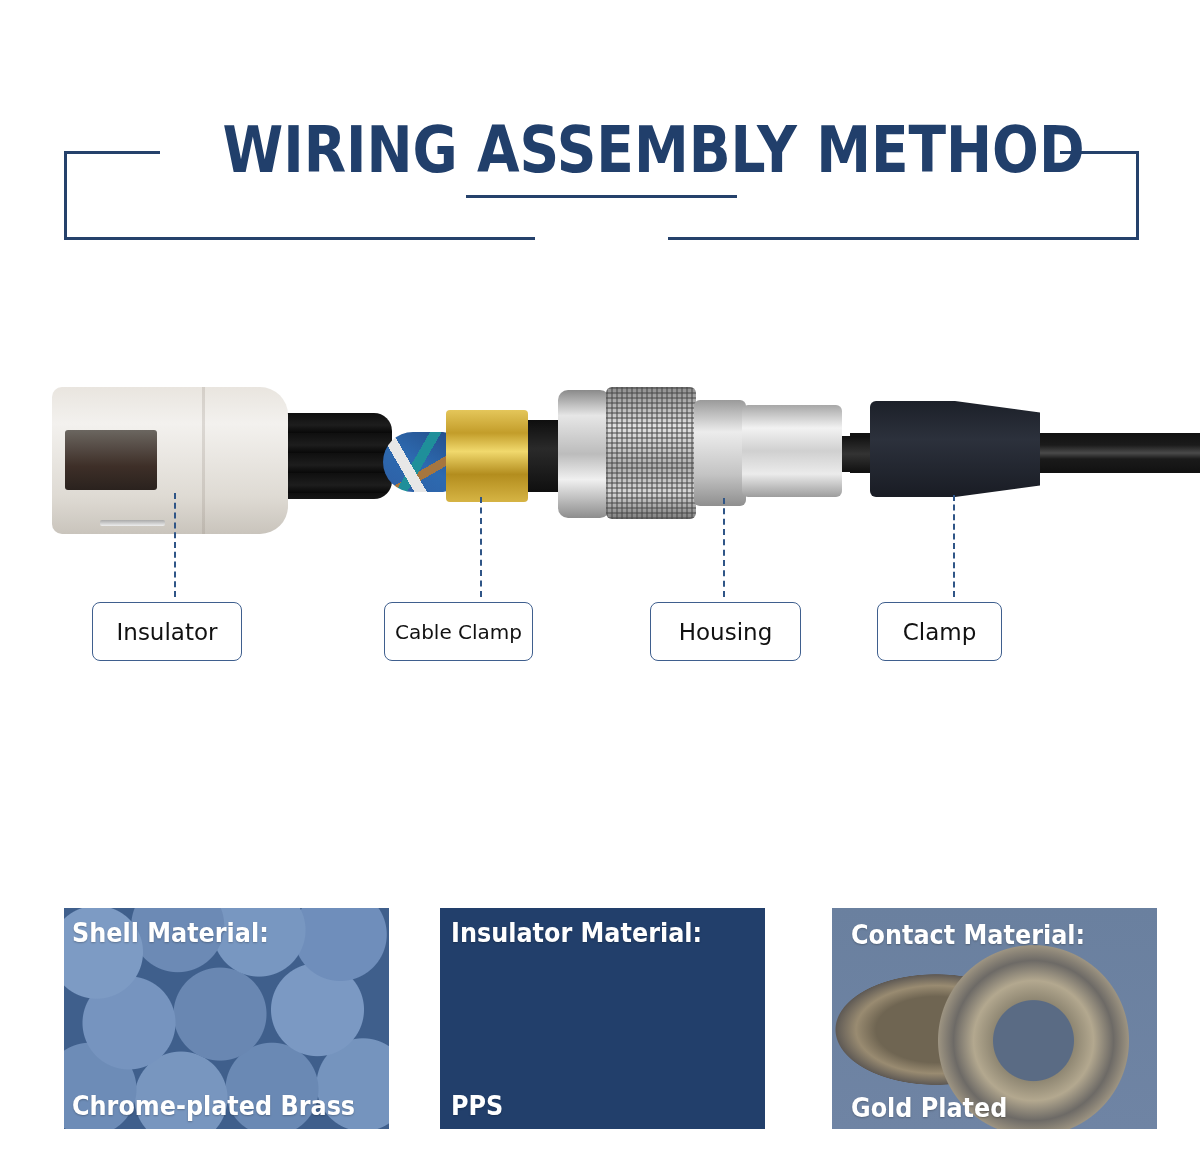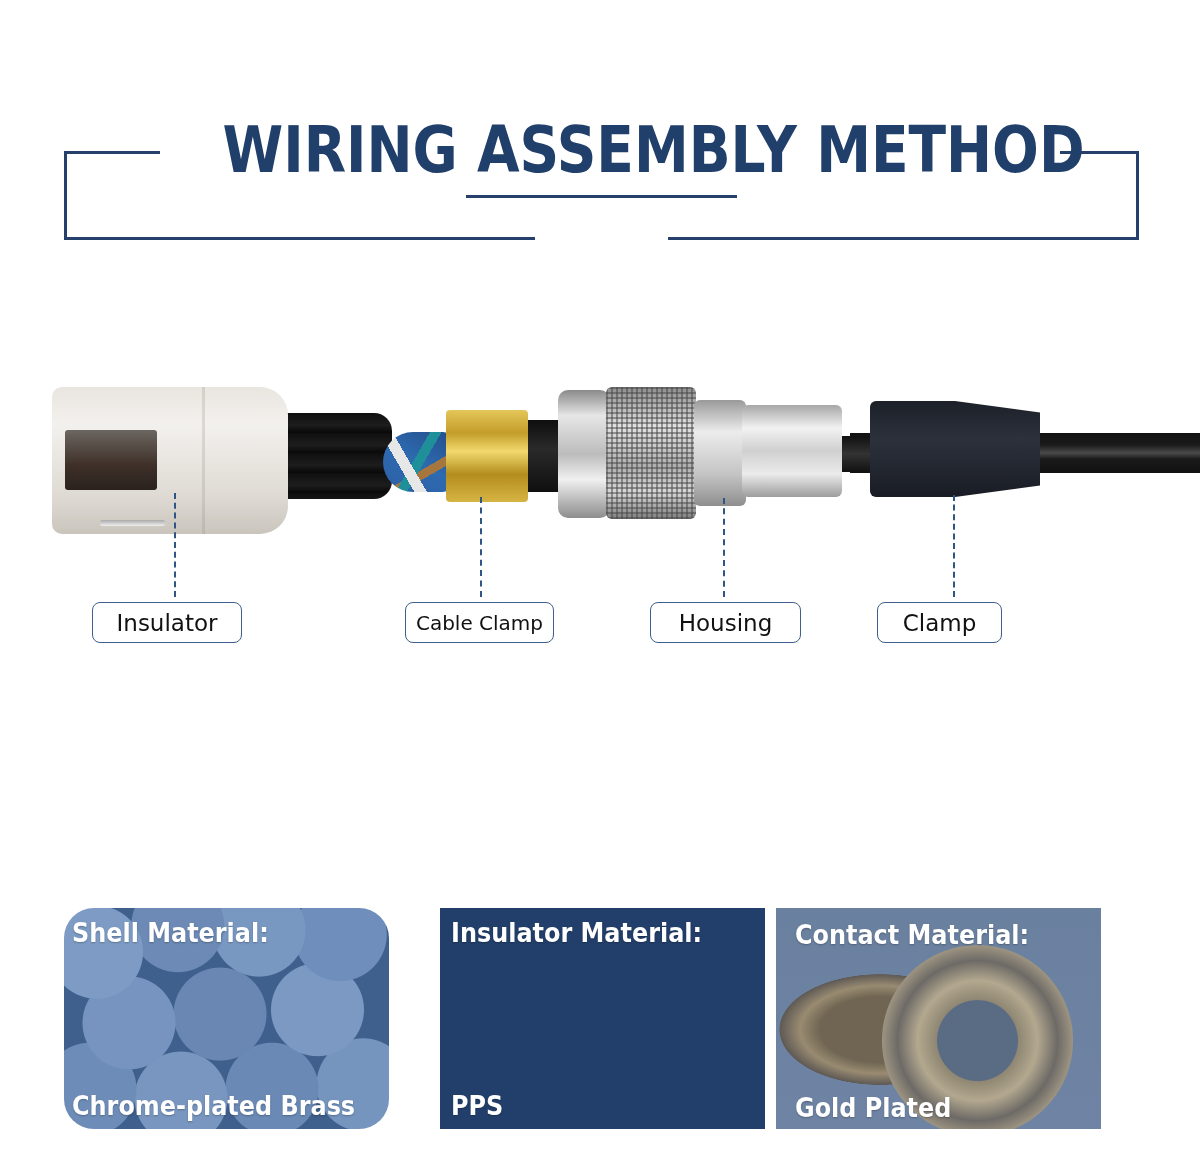--- a/index.html
+++ b/index.html
@@ -96,21 +96,21 @@
     background: linear-gradient(180deg, #1c2029 0%, #2c313c 40%, #191c24 100%);
     clip-path: polygon(0 0, 50% 0, 100% 12%, 100% 88%, 50% 100%, 0 100%);
     border-radius: 6px;
   }
 
   
   .leader {
     position: absolute; width: 0; border-left: 2px dashed #2f5587;
   }
   .label-box {
-    position: absolute; top: 602px; height: 41px;
+    position: absolute; top: 602px; height: 59px;
     border: 1px solid #3f5f8e; border-radius: 8px; background: #fff;
     display: flex; align-items: center; justify-content: center;
     font-family: "DejaVu Sans", sans-serif; color: #111;
     font-size: 23px;
   }
   .label-box.small { font-size: 20px; }
 
   
   .card {
     position: absolute; top: 908px; width: 325px; height: 221px;
@@ -132,25 +132,24 @@
       radial-gradient(circle at 60% 10%, #7897c1 0 46px, transparent 47px),
       radial-gradient(circle at 85% 12%, #6f8ebb 0 46px, transparent 47px),
       radial-gradient(circle at 20% 52%, #7694bf 0 46px, transparent 47px),
       radial-gradient(circle at 48% 48%, #6987b2 0 46px, transparent 47px),
       radial-gradient(circle at 78% 46%, #7b99c3 0 46px, transparent 47px),
       radial-gradient(circle at 8% 82%, #6d8cb7 0 46px, transparent 47px),
       radial-gradient(circle at 36% 86%, #7896bf 0 46px, transparent 47px),
       radial-gradient(circle at 64% 82%, #6a89b4 0 46px, transparent 47px),
       radial-gradient(circle at 92% 80%, #7594be 0 46px, transparent 47px),
       #3f5f8c;
-    border-radius: 30px;
   }
   .card-insulator { left: 440px; background: #223f6b; text-align: right; }
   .card-contact {
-    left: 776px;
+    left: 832px;
     background:
       radial-gradient(circle at 62% 60%, #5a6b84 0 40px, #8f8773 41px, #b3a88f 60px, #6d6a66 80px, #9c9381 95px, transparent 96px),
       radial-gradient(ellipse at 32% 55%, #6f6552 0 60px, #998b71 80px, #5f5a55 100px, transparent 101px),
       linear-gradient(180deg, #6a809f, #6f84a4);
   }
 </style>
 </head>
 <body>
 
 <div>
@@ -180,21 +179,21 @@
   <div class="part housing-nut"></div>
   <div class="part boot"></div>
 </div>
 
 <div class="leader" style="left:174px; top:493px; height:104px;"></div>
 <div class="leader" style="left:480px; top:497px; height:100px;"></div>
 <div class="leader" style="left:723px; top:498px; height:99px;"></div>
 <div class="leader" style="left:953px; top:495px; height:102px;"></div>
 
 <div class="label-box" style="left:92px; width:150px;">Insulator</div>
-<div class="label-box small" style="left:405px; width:149px;">Cable Clamp</div>
+<div class="label-box small" style="left:384px; width:149px;">Cable Clamp</div>
 <div class="label-box" style="left:650px; width:151px;">Housing</div>
 <div class="label-box" style="left:877px; width:125px;">Clamp</div>
 
 <div class="card card-shell">
   <div class="card-title">Shell Material:</div>
   <div class="card-value">Chrome-plated Brass</div>
 </div>
 <div class="card card-insulator">
   <div class="card-title" style="left:11px;">Insulator Material:</div>
   <div class="card-value" style="left:11px;">PPS</div>

